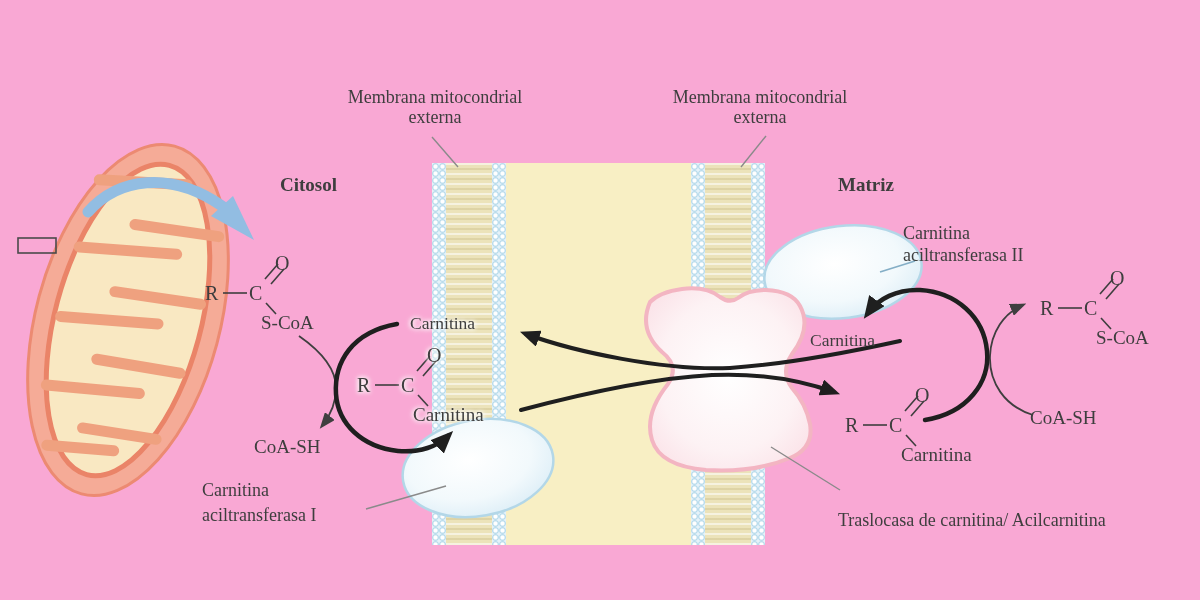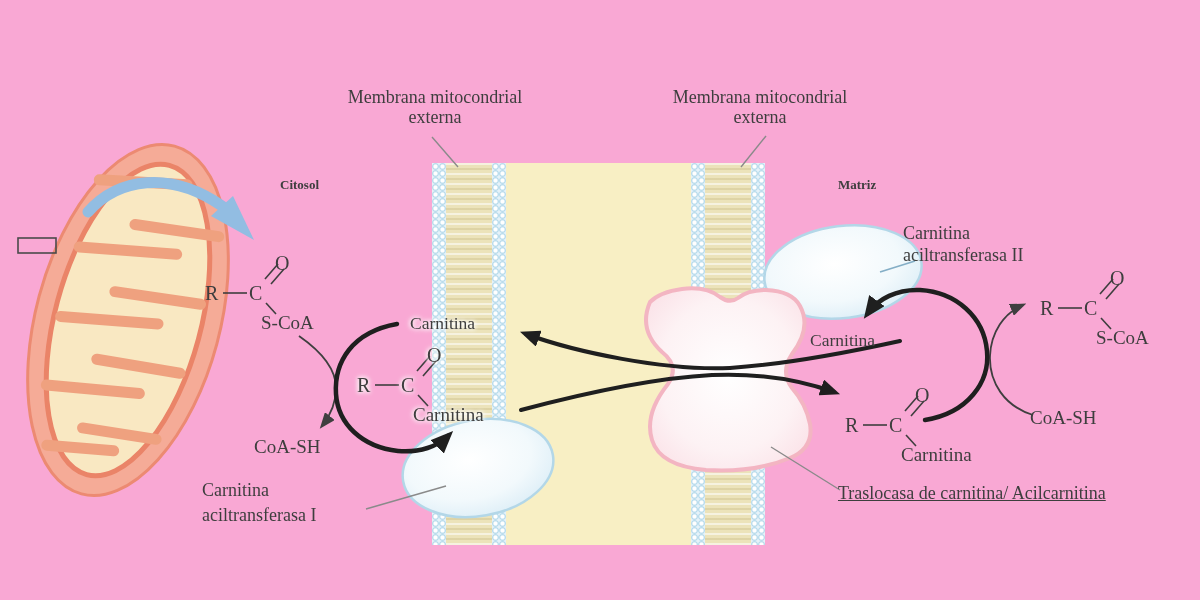--- a/index.html
+++ b/index.html
@@ -23,21 +23,21 @@
   .mem-core{
     width:46px;height:100%;
     background-color:#ece3ba;
     background-image:repeating-linear-gradient(180deg,
       rgba(255,255,255,.55) 0 2px, rgba(255,255,255,0) 2px 5px,
       rgba(205,192,140,.45) 5px 7px, rgba(255,255,255,0) 7px 10px);
   }
   
   .lbl{position:absolute;line-height:20px;font-size:18px;white-space:nowrap;}
   .center{text-align:center;}
-  .bold{font-weight:bold;font-size:13px;text-align:center;}
+  .bold{font-weight:bold;font-size:19px;text-align:center;}
   .halo{text-shadow:0 0 4px #fcfcfa,0 0 5px #fcfcfa,0 0 6px #fcfcfa;}
   
   .chem{position:absolute;width:140px;height:95px;font-size:20px;}
   .chem span{position:absolute;display:block;}
   .chem .at-r{left:0;top:30px;}
   .chem .at-c{left:44px;top:30px;}
   .chem .at-o{left:70px;top:0;}
   .chem .grp{left:56px;top:60px;font-size:19px;}
   .chem svg{position:absolute;left:0;top:0;}
 </style>
@@ -155,21 +155,21 @@
   <div class="lbl" style="left:202px;top:478px;line-height:25px;">
     <div>Carnitina</div>
     <div>aciltransferasa I</div>
   </div>
 
   <div class="lbl" style="left:903px;top:222px;line-height:22px;">
     <div>Carnitina</div>
     <div>aciltransferasa II</div>
   </div>
 
-  <div class="lbl" style="left:838px;top:483px;text-decoration:underline;">Traslocasa de carnitina/ Acilcarnitina</div>
+  <div class="lbl" style="left:838px;top:510px;">Traslocasa de carnitina/ Acilcarnitina</div>
 
   <div class="chem" style="left:205px;top:252px;">
     <svg width="140" height="95">
       <g stroke="#3e3e3e" stroke-width="1.6">
         <line x1="18" y1="41" x2="42" y2="41"></line>
         <line x1="60" y1="27" x2="73" y2="12"></line>
         <line x1="66" y1="32" x2="79" y2="17"></line>
         <line x1="61" y1="51" x2="71" y2="62"></line>
       </g>
     </svg>

